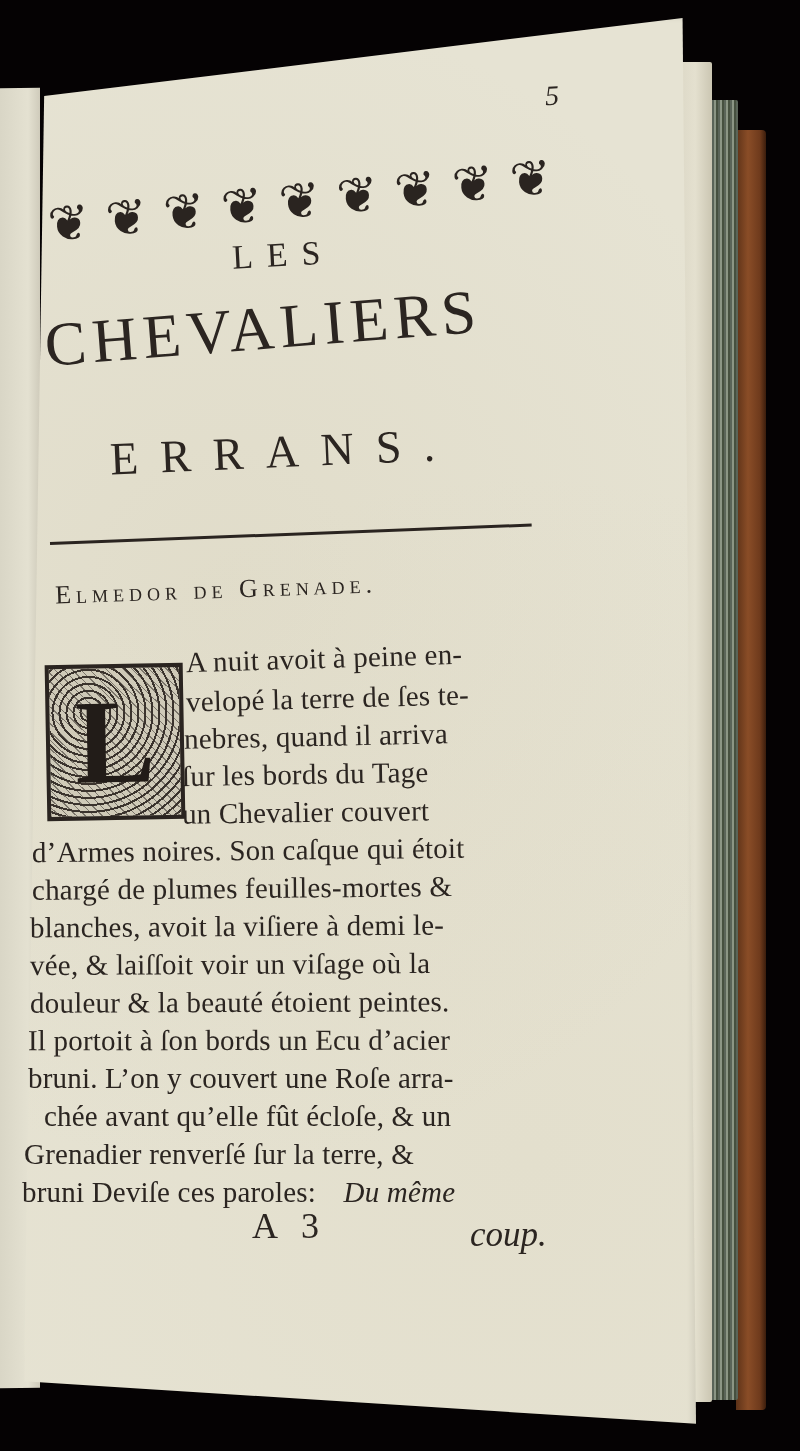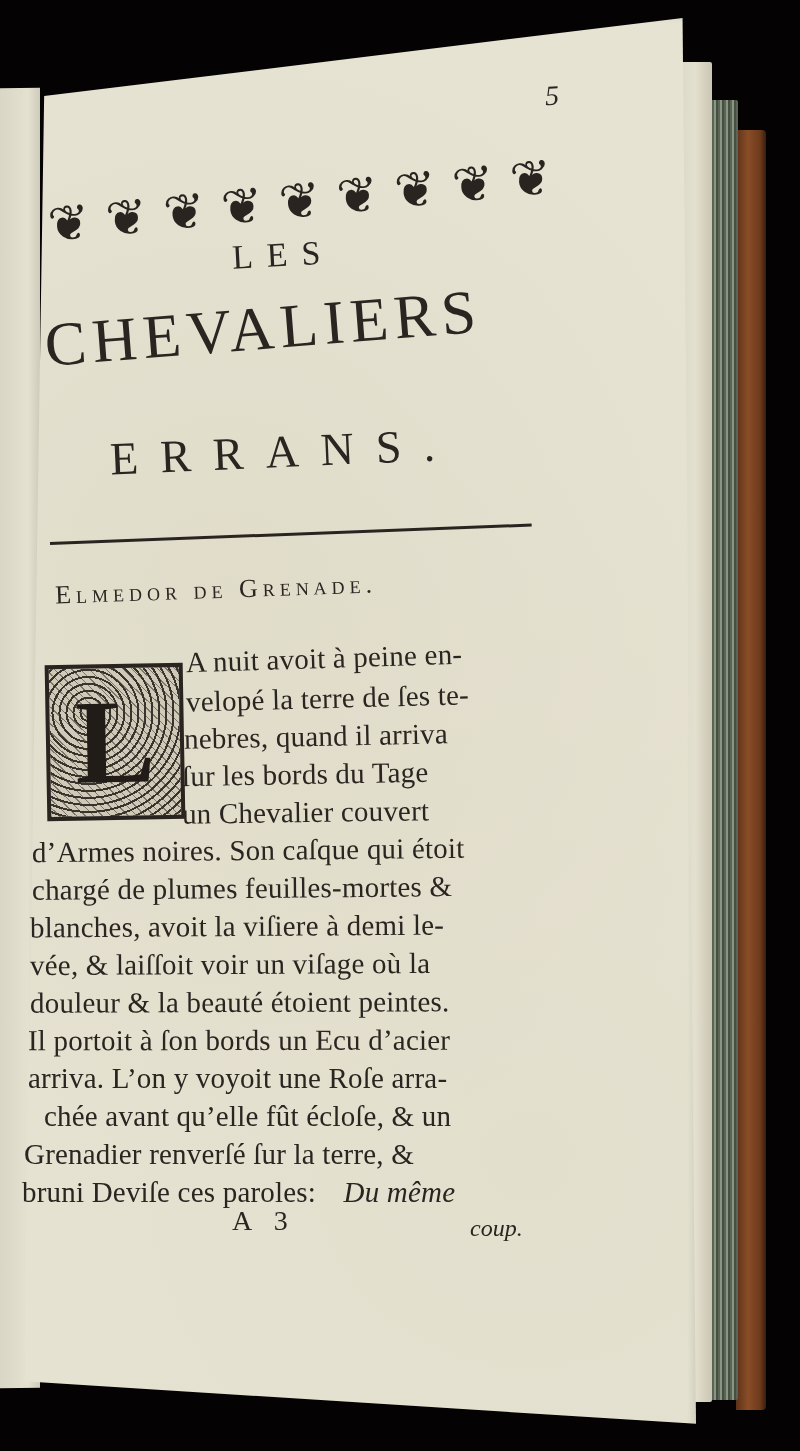--- a/index.html
+++ b/index.html
@@ -91,25 +91,25 @@
       transform: rotate(-1deg);
     }
     .body-text {
       position: absolute; left: 0; top: 0;
     }
     .line {
       position: absolute; font-size: 29px; white-space: nowrap;
       letter-spacing: 0.2px;
     }
     .signature {
-      position: absolute; left: 232px; top: 1205px; font-size: 28px;
+      position: absolute; left: 252px; top: 1205px; font-size: 36px;
       letter-spacing: 8px;
     }
     .catchword {
-      position: absolute; left: 470px; top: 1215px; font-size: 24px;
+      position: absolute; left: 470px; top: 1215px; font-size: 35px;
       font-style: italic;
     }
     .italic { font-style: italic; }
   </style>
 </head>
 <body>
 
 <div class="left-page"></div>
 <div class="spine"></div>
 <div class="fore-edge-2"></div>
@@ -148,21 +148,21 @@
     <div class="line" style="left:186px; top:682px; transform:rotate(-1.5deg);">velopé la terre de ſes te-</div>
     <div class="line" style="left:184px; top:720px; transform:rotate(-1.2deg);">nebres,   quand  il  arriva</div>
     <div class="line" style="left:182px; top:758px; transform:rotate(-1deg);">ſur  les  bords  du  Tage</div>
     <div class="line" style="left:182px; top:796px; transform:rotate(-0.8deg);">un    Chevalier    couvert</div>
     <div class="line" style="left:32px; top:834px; transform:rotate(-0.6deg);">d’Armes noires. Son caſque qui étoit</div>
     <div class="line" style="left:32px; top:872px; transform:rotate(-0.5deg);">chargé de plumes feuilles-mortes &amp;</div>
     <div class="line" style="left:30px; top:910px; transform:rotate(-0.4deg);">blanches, avoit la viſiere à demi le-</div>
     <div class="line" style="left:30px; top:948px; transform:rotate(-0.3deg);">vée, &amp; laiſſoit voir un viſage où la</div>
     <div class="line" style="left:30px; top:986px; transform:rotate(-0.2deg);">douleur &amp; la beauté étoient peintes.</div>
     <div class="line" style="left:28px; top:1024px; transform:rotate(-0.1deg);">Il portoit à ſon bords un Ecu d’acier</div>
-    <div class="line" style="left:28px; top:1062px;">arriva. L’on y voyoit une Roſe arra-</div>
+    <div class="line" style="left:28px; top:1062px;">bruni. L’on y couvert une Roſe arra-</div>
     <div class="line" style="left:26px; top:1100px;margin-left:18px;">chée avant qu’elle fût écloſe, &amp; un</div>
     <div class="line" style="left:24px; top:1138px;">Grenadier renverſé ſur la terre, &amp;</div>
     <div class="line" style="left:22px; top:1176px;">
       <span>bruni Deviſe ces paroles:</span>
       <span class="italic" style="margin-left:20px;">Du même</span>
     </div>
   </div>
 
   <div class="signature">A 3</div>
   <div class="catchword">coup.</div>

